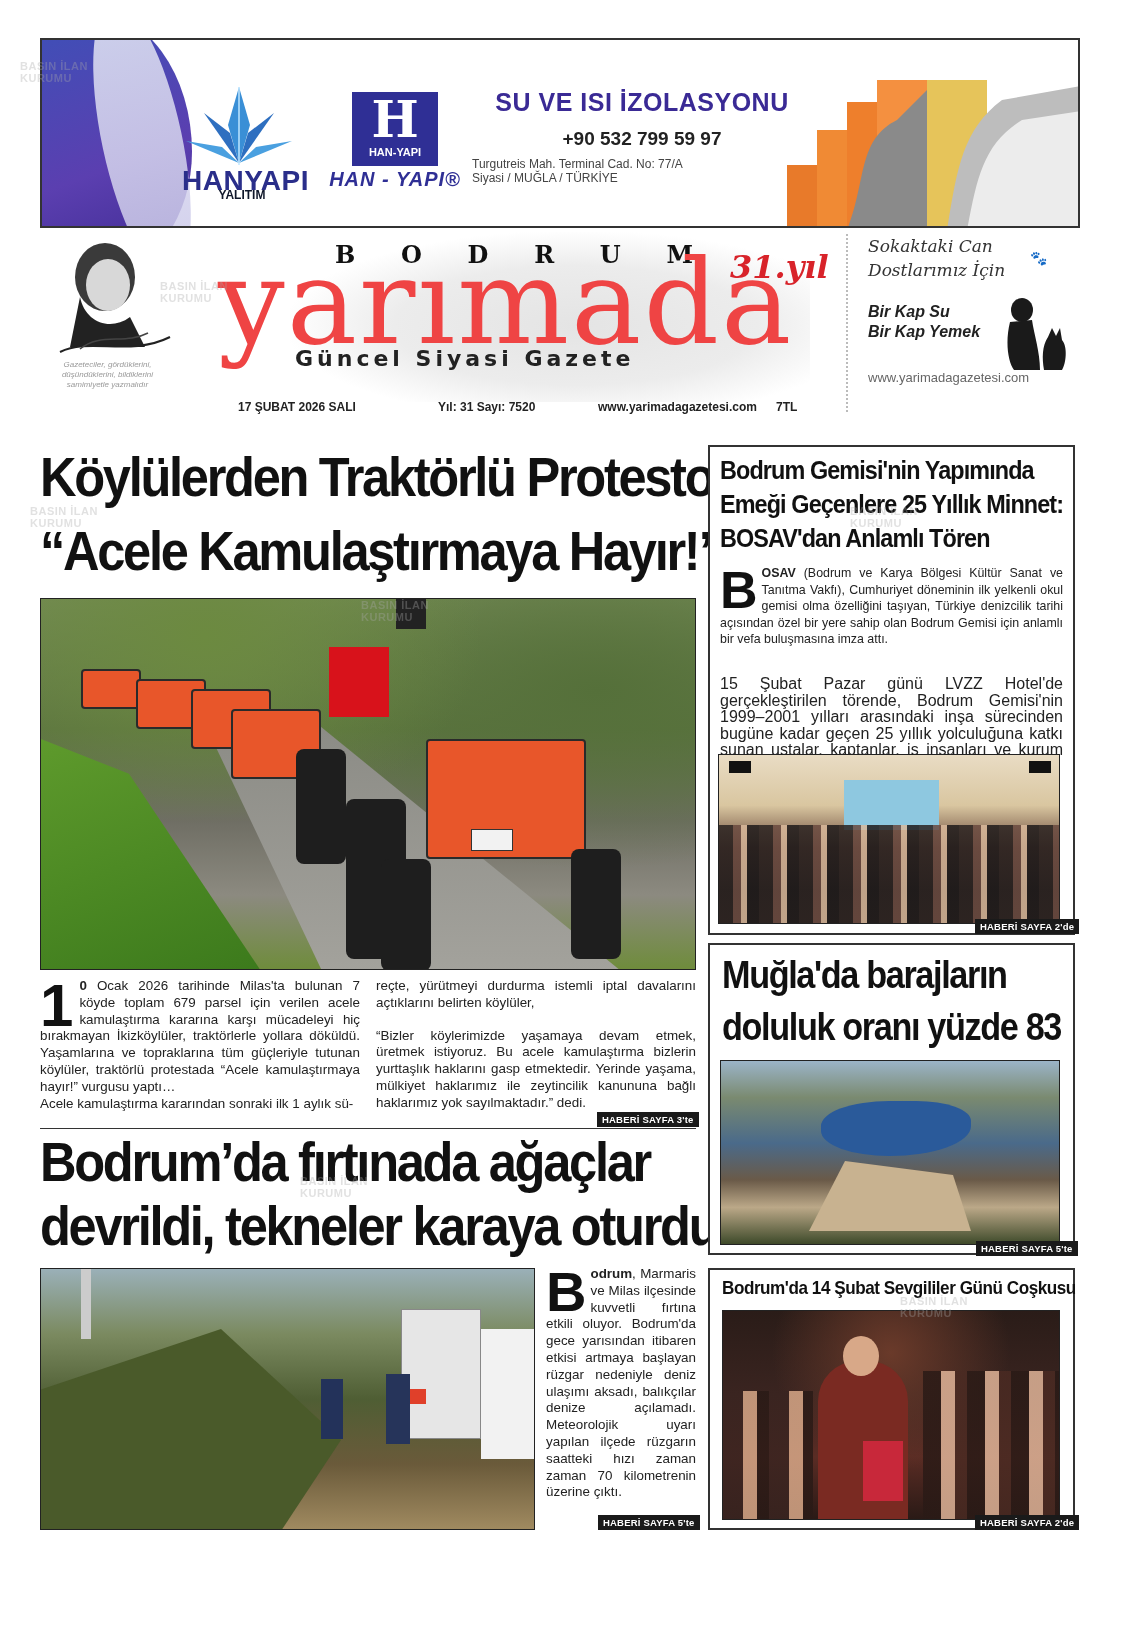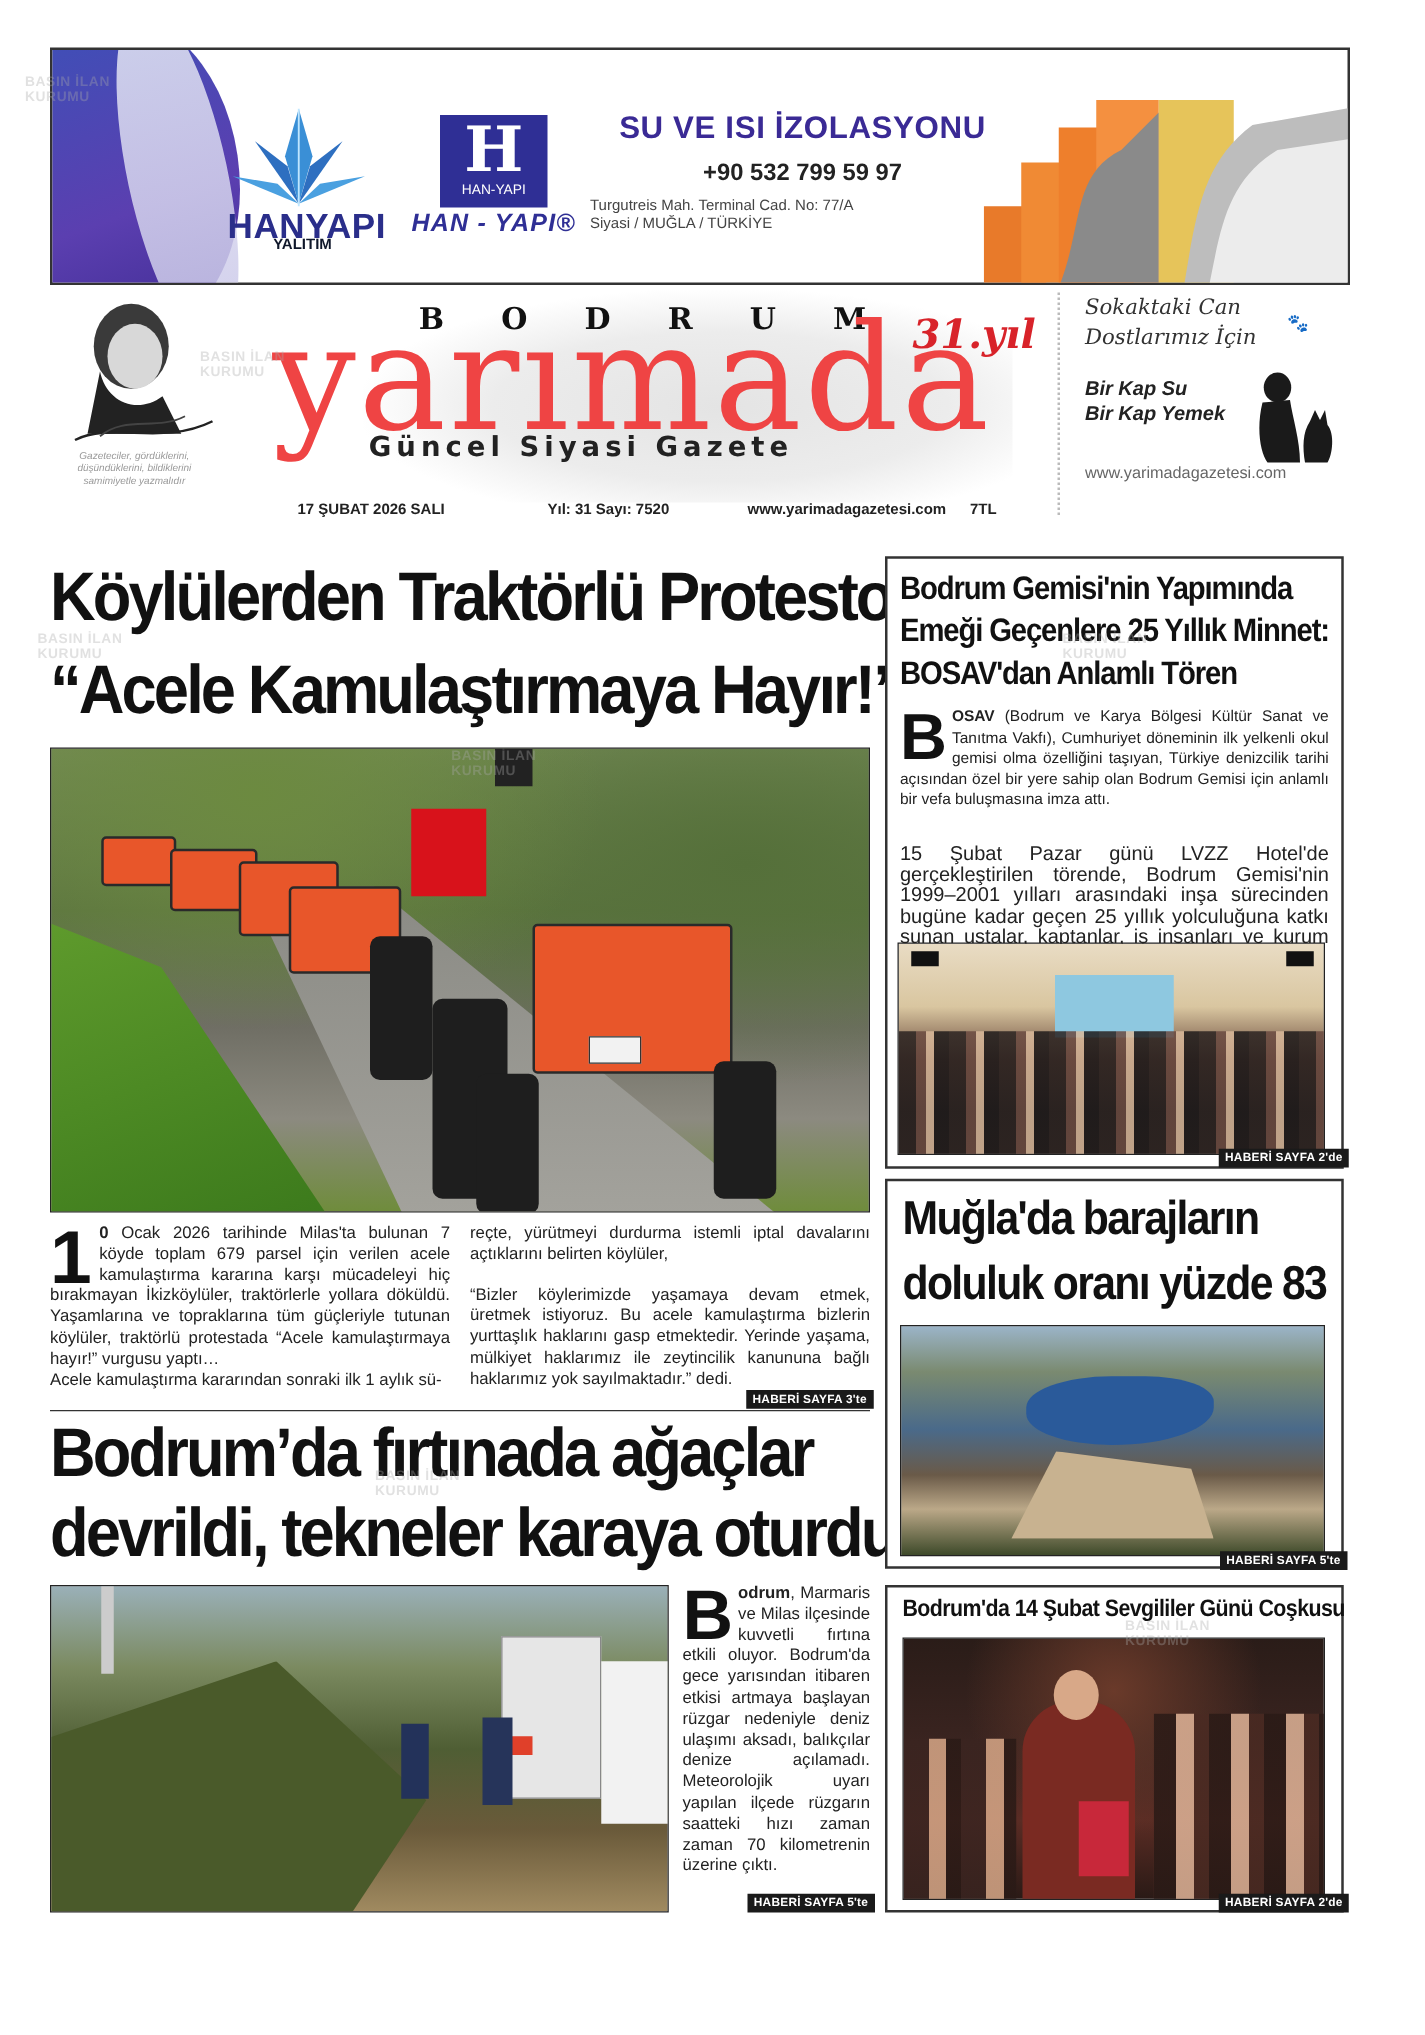--- a/index.html
+++ b/index.html
@@ -10,21 +10,21 @@
 
   
   .ad { left: 40px; top: 38px; width: 1040px; height: 190px; border: 2px solid #333; overflow: hidden; background: #fff; }
   .ad .swoosh1 { left: -40px; top: -30px; width: 190px; height: 260px; background: linear-gradient(160deg, #3a52b8 0%, #5b3fb0 60%, #3d2a90 100%); border-radius: 0 60% 50% 0; }
   .ad .swoosh2 { left: 60px; top: -40px; width: 80px; height: 280px; background: linear-gradient(180deg,#e6e8f5,#c9c6e8); border-radius: 50%; transform: rotate(-12deg); opacity: .85; }
   .ad .leaf { left: 142px; top: 45px; width: 110px; height: 90px; }
   .ad .brand1 { left: 140px; top: 125px; width: 120px; text-align: center; font-weight: 900; font-size: 28px; color: #2a2e8a; letter-spacing: .5px; }
   .ad .brand1-sub { left: 140px; top: 148px; width: 120px; text-align: center; font-size: 12px; color: #0f172a; font-weight: 700; }
   .ad .hbox { left: 310px; top: 52px; width: 86px; height: 74px; background: #2f2f95; color: #fff; text-align: center; }
   .ad .hbox .hletter { font-family: "DejaVu Serif", serif; font-weight: 700; font-size: 50px; line-height: 56px; display: block; }
-  .ad .hbox .hsub { font-size: 11px; font-weight: 400; display: block; margin-top: -2px; }
+  .ad .hbox .hsub { font-size: 11px; font-weight: 700; display: block; margin-top: -2px; }
   .ad .brand2 { left: 278px; top: 128px; width: 150px; text-align: center; font-weight: 900; font-size: 20px; color: #2f2f95; letter-spacing: 1px; font-style: italic; }
   .ad .headline { left: 430px; top: 48px; width: 340px; text-align: center; font-weight: 900; font-size: 25px; color: #3a2a95; letter-spacing: .5px; }
   .ad .phone { left: 430px; top: 88px; width: 340px; text-align: center; font-weight: 700; font-size: 19px; color: #222; }
   .ad .addr { left: 430px; top: 117px; width: 340px; text-align: left; font-size: 12px; color: #444; line-height: 14px; }
   .ad .wall { left: 745px; top: 20px; width: 300px; height: 170px; }
 
   
   .masthead { left: 40px; top: 232px; width: 1040px; height: 185px; }
   .portrait { left: 10px; top: 5px; width: 125px; height: 125px; }
   .quote { left: 0px; top: 128px; width: 135px; font-size: 8px; color: #999; font-style: italic; line-height: 10px; text-align: center; }

